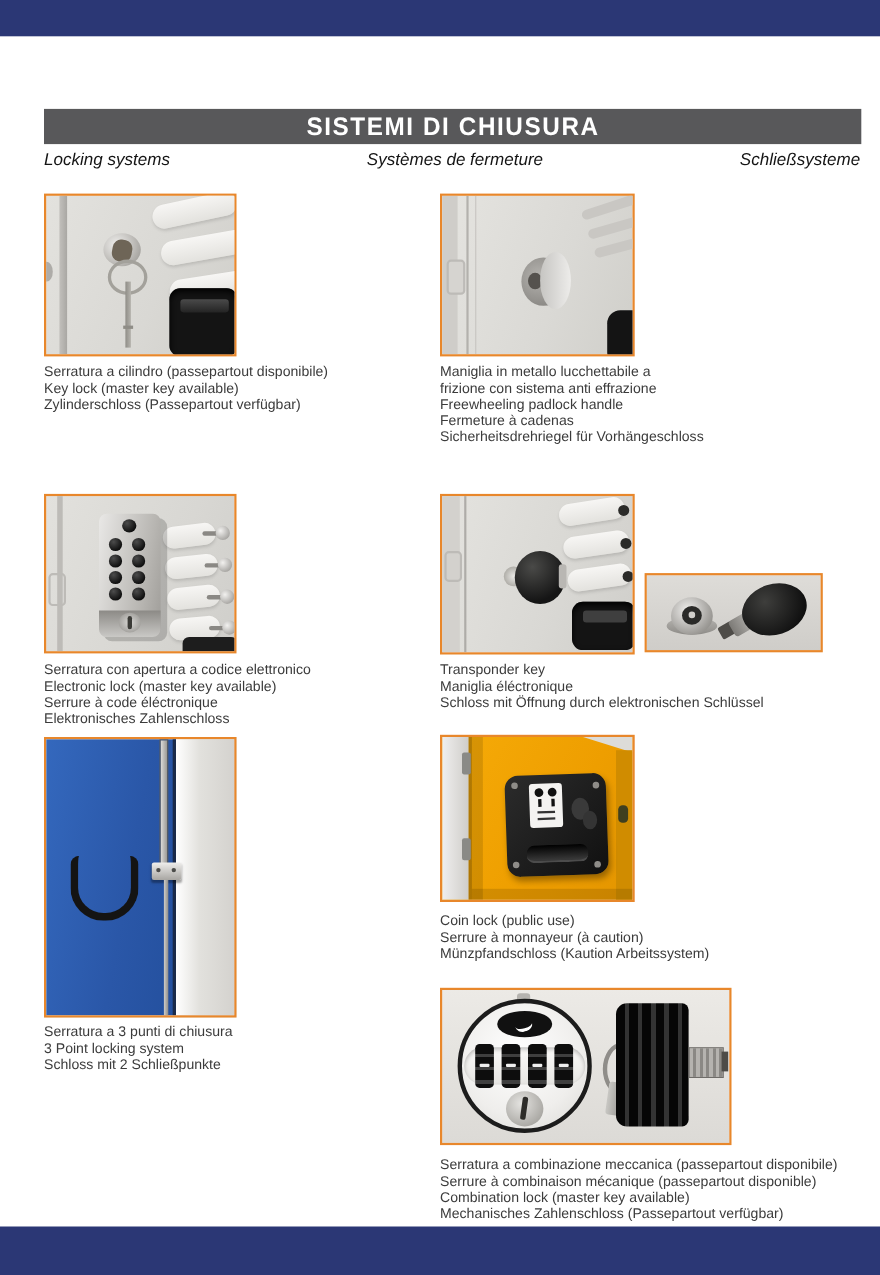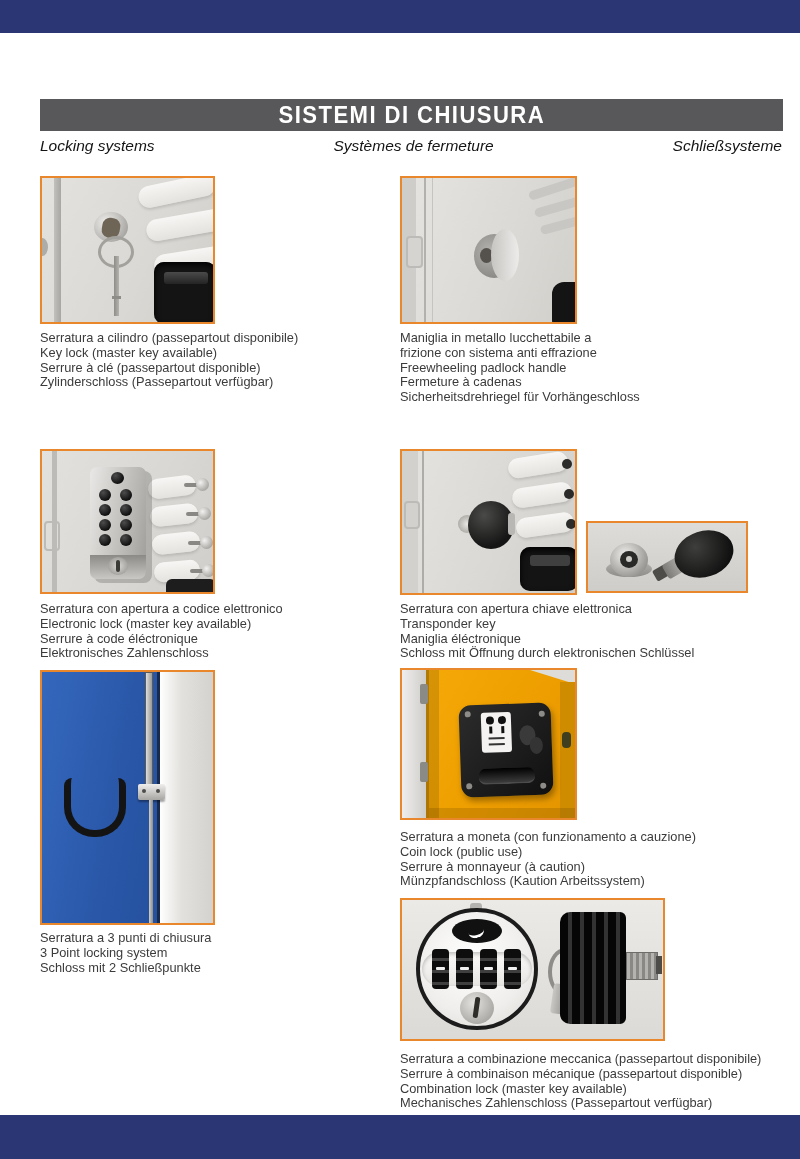--- a/index.html
+++ b/index.html
@@ -74,21 +74,20 @@
     <div class="a" style="left:138px;top:42px;width:48px;height:9px;border-radius:6px;background:#c9c7c3;transform:rotate(-15deg);"></div>
     <div class="a" style="left:72px;top:56px;width:40px;height:44px;border-radius:50%;background:radial-gradient(circle at 40% 40%,#b5b3af,#7e7c78);"></div>
     <div class="a" style="left:78px;top:70px;width:13px;height:15px;border-radius:50%;background:#55524e;"></div>
     <div class="a" style="left:89px;top:51px;width:28px;height:52px;border-radius:50%;background:linear-gradient(90deg,#c6c5c2,#edecea);"></div>
     <div class="a" style="left:150px;top:104px;width:50px;height:50px;background:#141414;border-radius:12px;"></div>
   </div>
 
   <div class="caption" style="left:40px;top:331px;width:330px;">
     <div class="cap-it">Serratura a cilindro (passepartout disponibile)</div>
     <div class="cap-tr">Key lock (master key available)</div>
-    <div class="cap-tr">Serrure à clé (passepartout disponible)</div>
     <div class="cap-tr">Zylinderschloss (Passepartout verfügbar)</div>
   </div>
   <div class="caption" style="left:400px;top:331px;width:330px;">
     <div class="cap-it">Maniglia in metallo lucchettabile a</div>
     <div class="cap-it">frizione con sistema anti effrazione</div>
     <div class="cap-tr">Freewheeling padlock handle</div>
     <div class="cap-tr">Fermeture à cadenas</div>
     <div class="cap-tr">Sicherheitsdrehriegel für Vorhängeschloss</div>
   </div>
 
@@ -155,21 +154,20 @@
     <div class="a" style="left:86px;top:8px;width:60px;height:46px;border-radius:50%;transform:rotate(-18deg);background:radial-gradient(circle at 40% 30%,#3e3e3c,#101010 75%);"></div>
   </div>
 
   <div class="caption" style="left:40px;top:602px;width:330px;">
     <div class="cap-it">Serratura con apertura a codice elettronico</div>
     <div class="cap-tr">Electronic lock (master key available)</div>
     <div class="cap-tr">Serrure à code éléctronique</div>
     <div class="cap-tr">Elektronisches Zahlenschloss</div>
   </div>
   <div class="caption" style="left:400px;top:602px;width:390px;">
-    <div class="cap-it">Serratura con apertura chiave elettronica</div>
     <div class="cap-tr">Transponder key</div>
     <div class="cap-tr">Maniglia éléctronique</div>
     <div class="cap-tr">Schloss mit Öffnung durch elektronischen Schlüssel</div>
   </div>
 
   <div class="photo" style="left:40px;top:670px;width:171px;height:251px;background:#e2e1dd;">
     <div class="a" style="left:0;top:0;width:118px;height:100%;background:linear-gradient(100deg,#3468bd,#2a57a8 60%,#24509e);"></div>
     <div class="a" style="left:118px;top:0;width:53px;height:100%;background:linear-gradient(90deg,#ffffff,#e2e1dd 40%,#d4d2ce);"></div>
     <div class="a" style="left:115px;top:0;width:3px;height:100%;background:#1a2a4a;"></div>
     <div class="a" style="left:103px;top:0;width:6px;height:114px;background:linear-gradient(90deg,#dedddb,#9a9894);border:1px solid #5a5a58;"></div>
@@ -204,21 +202,20 @@
         <div class="a" style="left:7px;top:31px;width:16px;height:2px;background:#333;"></div>
       </div>
       <div class="a" style="left:60px;top:22px;width:16px;height:20px;border-radius:50%;background:#3a3a3a;"></div>
       <div class="a" style="left:70px;top:34px;width:13px;height:17px;border-radius:50%;background:#343434;"></div>
       <div class="a" style="left:18px;top:64px;width:56px;height:14px;background:linear-gradient(180deg,#000,#3a3a3a);border-radius:7px;border-bottom:2px solid #4c4c4c;"></div>
     </div>
     <div class="a" style="left:27px;top:138px;width:146px;height:10px;background:rgba(0,0,0,.12);"></div>
   </div>
 
   <div class="caption" style="left:400px;top:830px;width:390px;">
-    <div class="cap-it">Serratura a moneta (con funzionamento a cauzione)</div>
     <div class="cap-tr">Coin lock (public use)</div>
     <div class="cap-tr">Serrure à monnayeur (à  caution)</div>
     <div class="cap-tr">Münzpfandschloss (Kaution Arbeitssystem)</div>
   </div>
 
   <div class="caption" style="left:40px;top:931px;width:330px;">
     <div class="cap-it">Serratura a 3 punti di chiusura</div>
     <div class="cap-tr">3 Point locking system</div>
     <div class="cap-tr">Schloss mit 2 Schließpunkte</div>
   </div>

